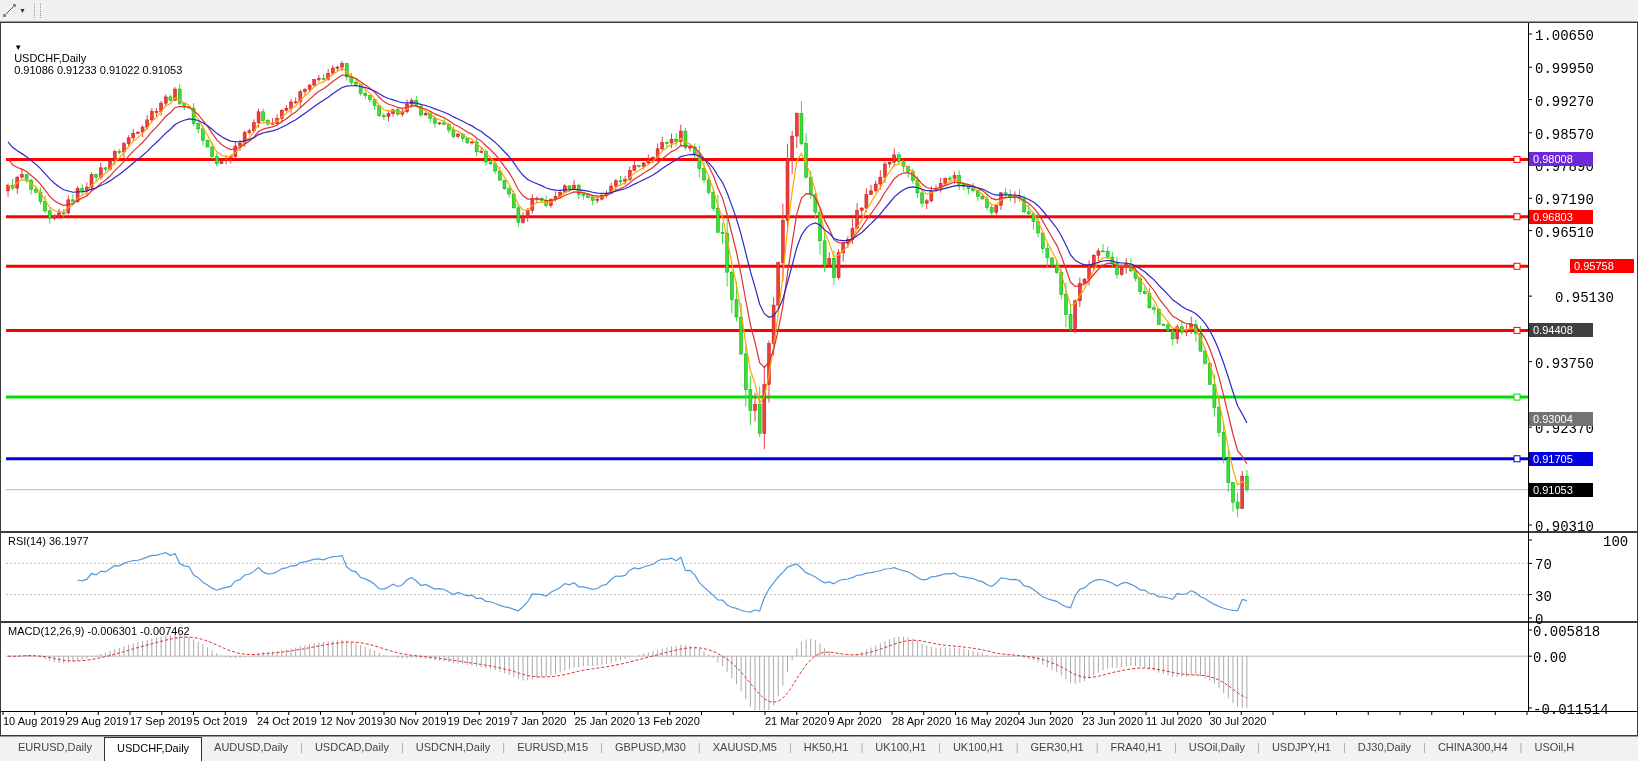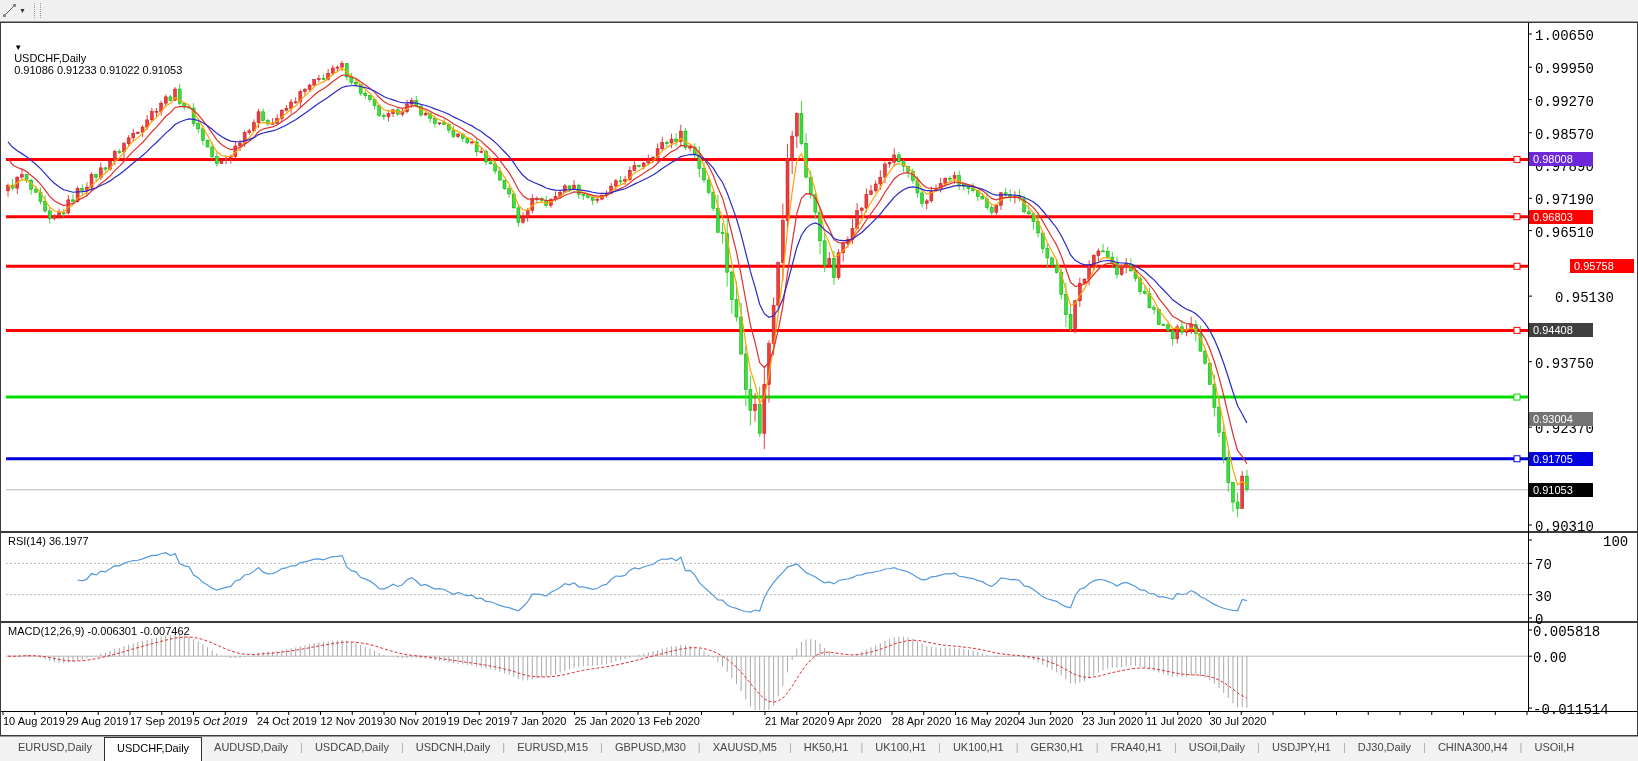--- a/index.html
+++ b/index.html
@@ -1016,21 +1016,21 @@
 <div class="axis-tick-label" style="left: 1592px; top: 534px; margin-left: 11px;">100</div>
 <div class="axis-tick-label" style="left: 1535px; top: 557.4px;">70</div>
 <div class="axis-tick-label" style="left: 1535px; top: 588.6px;">30</div>
 <div class="axis-tick-label" style="left: 1535px; top: 612px;">0</div>
 <div class="axis-tick-label" style="left: 1533px; top: 624px;">0.005818</div>
 <div class="axis-tick-label" style="left: 1533px; top: 650.183px;">0.00</div>
 <div class="axis-tick-label" style="left: 1533px; top: 702px;">-0.011514</div>
 <div class="date-label" style="left: 3px;">10 Aug 2019</div>
 <div class="date-label" style="left: 66.5px;">29 Aug 2019</div>
 <div class="date-label" style="left: 130px;">17 Sep 2019</div>
-<div class="date-label" style="left: 193.5px; font-style: italic;">5 Oct 2019</div>
+<div class="date-label" style="left: 193.5px;">5 Oct 2019</div>
 <div class="date-label" style="left: 257px;">24 Oct 2019</div>
 <div class="date-label" style="left: 320.5px;">12 Nov 2019</div>
 <div class="date-label" style="left: 384px;">30 Nov 2019</div>
 <div class="date-label" style="left: 447.5px;">19 Dec 2019</div>
 <div class="date-label" style="left: 512px;">7 Jan 2020</div>
 <div class="date-label" style="left: 574.5px;">25 Jan 2020</div>
 <div class="date-label" style="left: 638px;">13 Feb 2020</div>
 <div class="date-label" style="left: 687px; margin-top: 44px;">3 Mar 2020</div>
 <div class="date-label" style="left: 765px;">21 Mar 2020</div>
 <div class="date-label" style="left: 828.5px;">9 Apr 2020</div>

